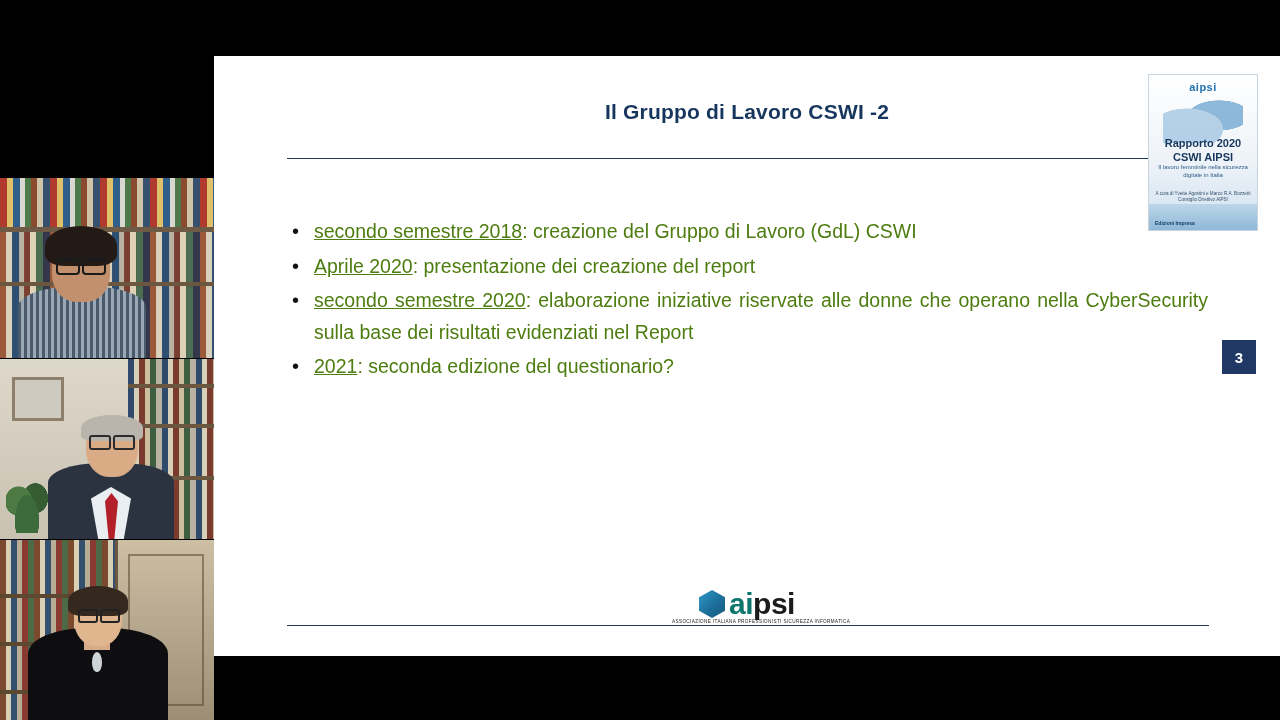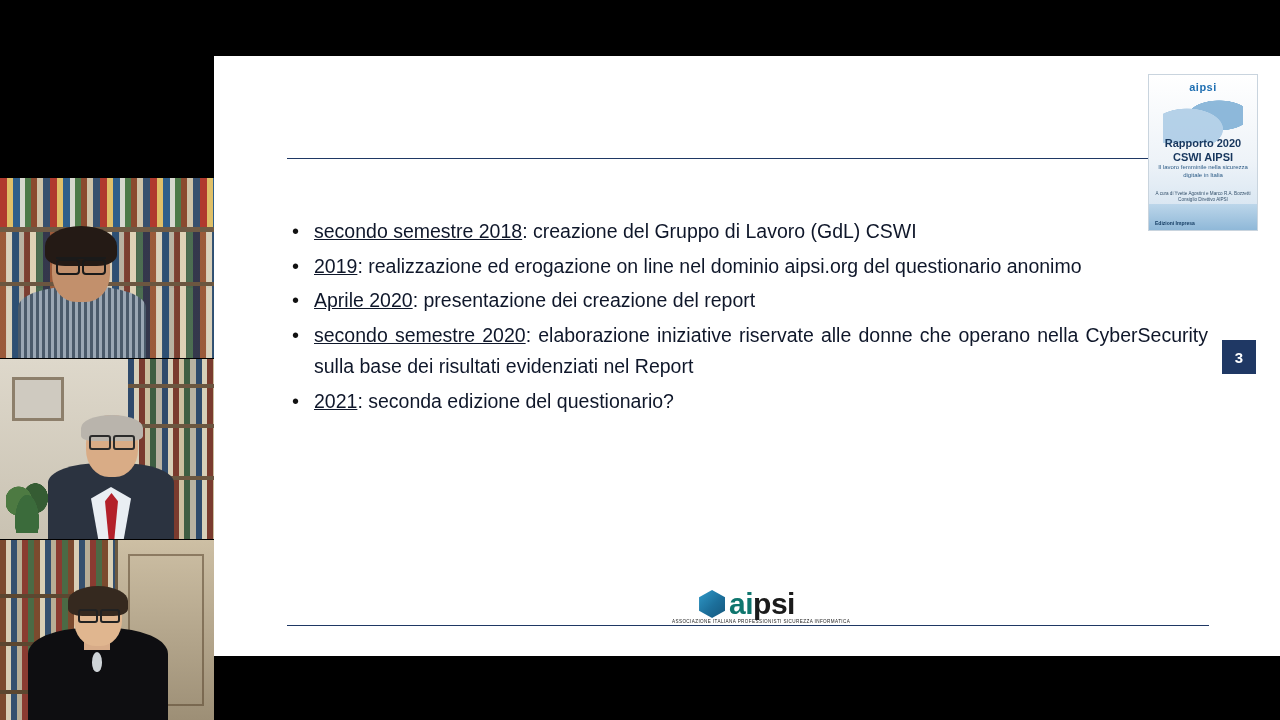--- a/index.html
+++ b/index.html
@@ -251,21 +251,21 @@
     height: 1px;
     background: #1f3864;
   }
 
   
   #bullets {
     position: absolute;
     left: 74px;
     top: 160px;
     width: 920px;
-    color: #0f172a;
+    color: #4d7c0f;
     font-size: 19.5px;
     line-height: 1.62;
   }
   .bullet {
     position: relative;
     padding-left: 26px;
     margin-bottom: 3px;
     text-align: justify;
     text-justify: inter-word;
   }
@@ -425,28 +425,26 @@
         <div class="hair"></div>
         <div class="glasses"></div>
         <div class="pendant"></div>
       </div>
     </div>
 
   </div>
 
   <div id="slide">
 
+    <div id="slide-title">Il Gruppo di Lavoro CSWI -2</div>
     <div id="title-rule"></div>
 
     <div id="bullets">
       <div class="bullet">
         <span class="term">secondo semestre 2018</span><span>: creazione del Gruppo di Lavoro (GdL) CSWI</span>
-      </div>
-      <div class="bullet">
-        <span class="term">2019</span><span>: realizzazione ed erogazione on line nel dominio aipsi.org del questionario anonimo</span>
       </div>
       <div class="bullet">
         <span class="term">Aprile 2020</span><span>: presentazione dei creazione del report</span>
       </div>
       <div class="bullet">
         <span class="term">secondo semestre 2020</span><span>: elaborazione iniziative riservate alle donne che operano nella  CyberSecurity sulla base dei risultati evidenziati nel Report</span>
       </div>
       <div class="bullet">
         <span class="term">2021</span><span>: seconda edizione del questionario?</span>
       </div>

